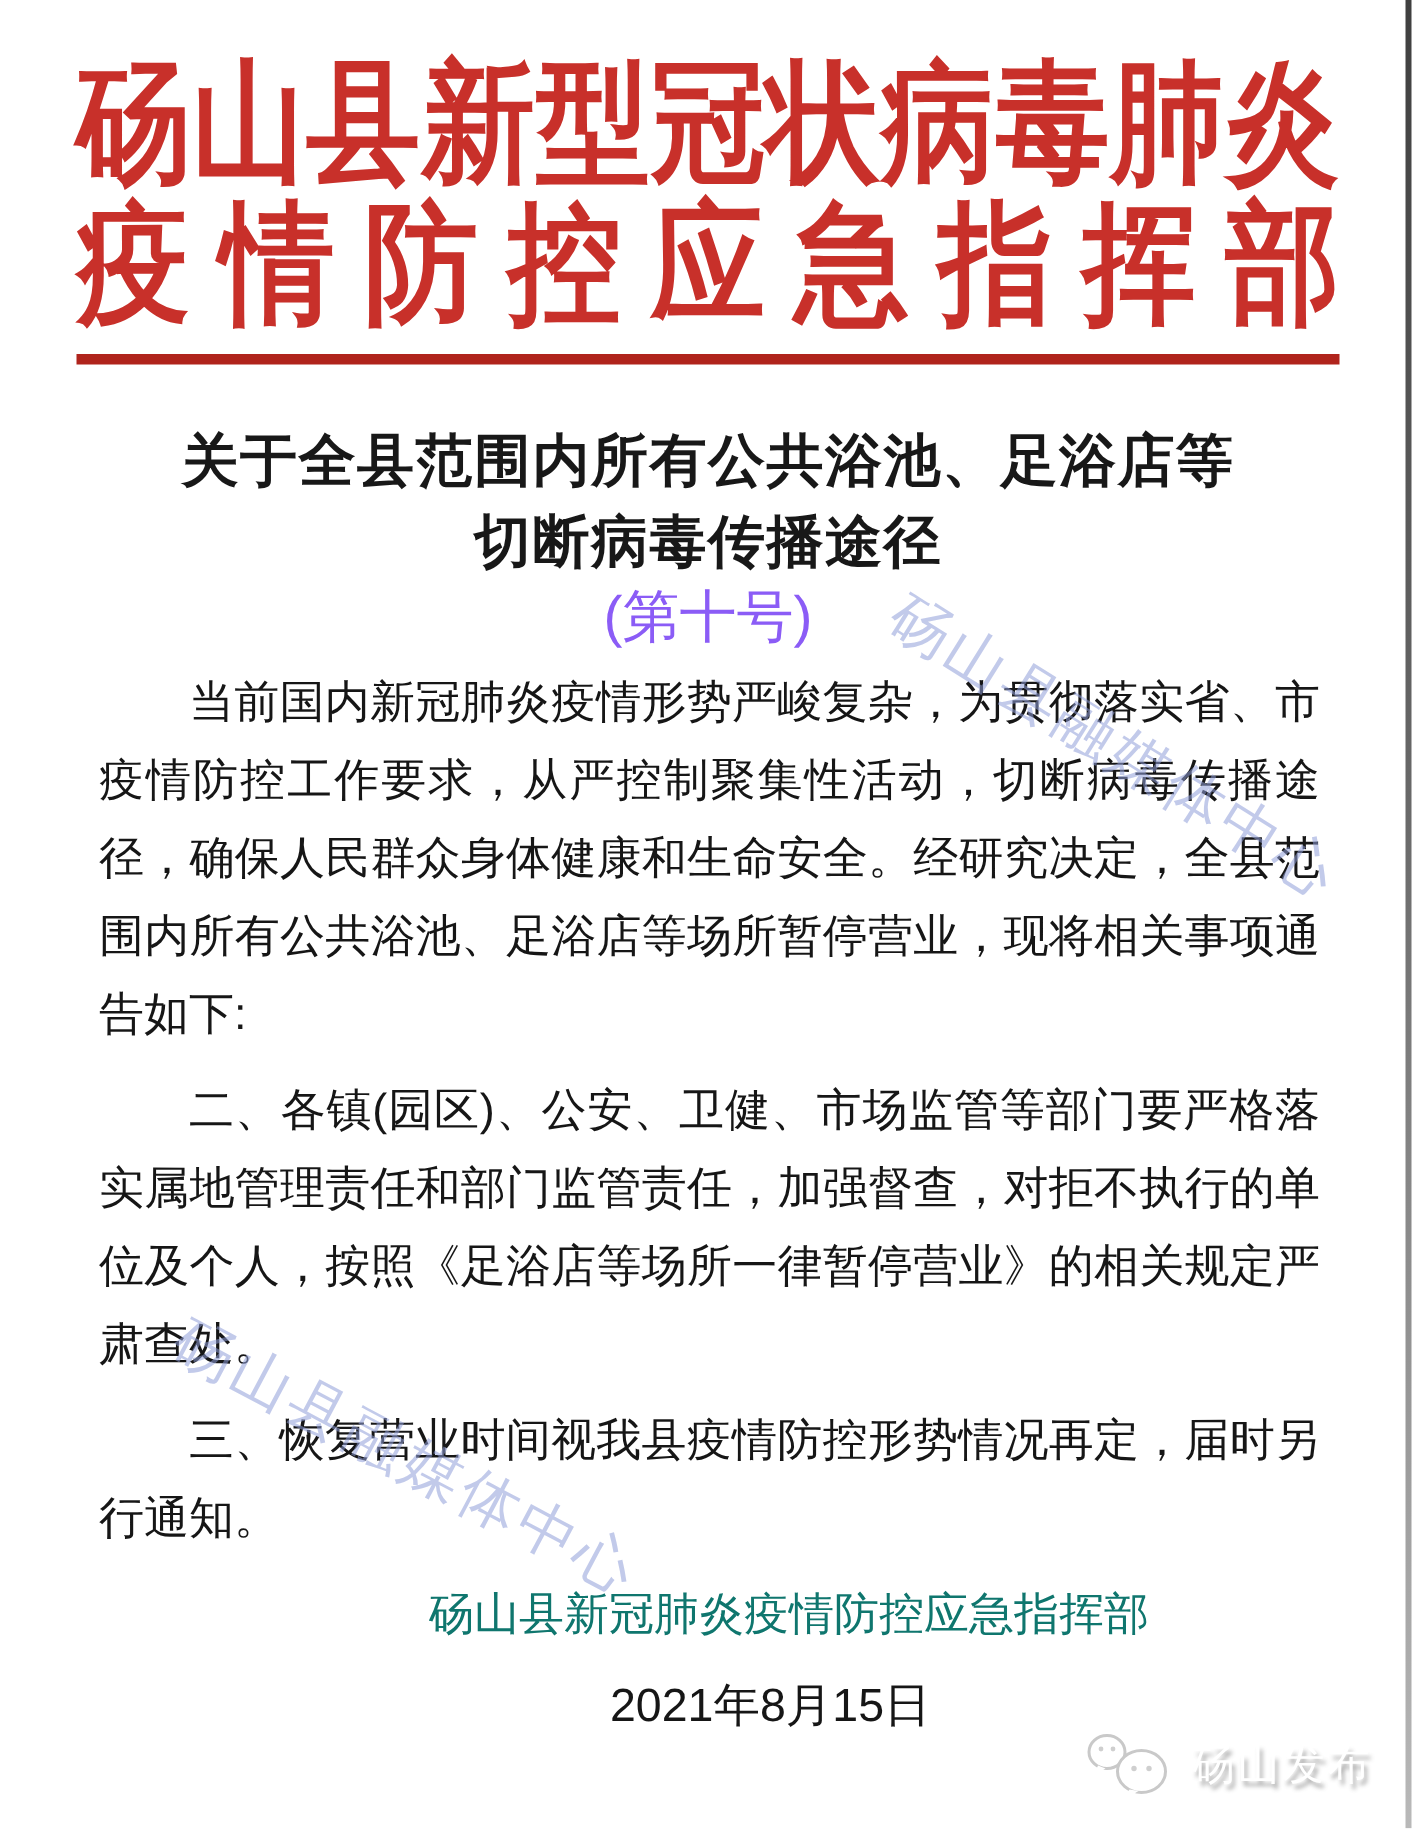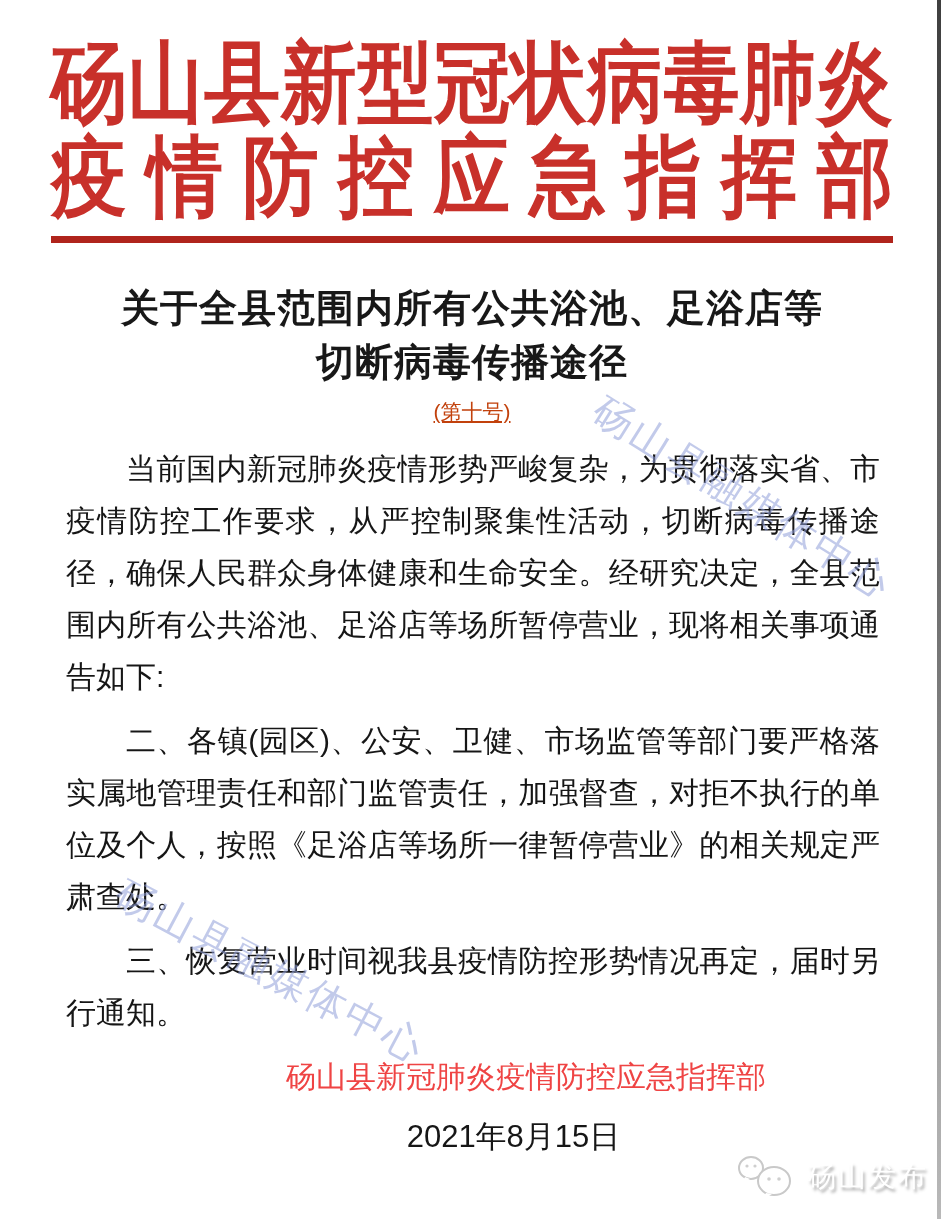--- a/index.html
+++ b/index.html
@@ -39,25 +39,24 @@
     text-align: center;
     font-size: 38px;
     line-height: 54px;
     font-weight: 700;
     color: #181818;
     letter-spacing: 1px;
   }
   .notice-number {
     margin-top: 4px;
     text-align: center;
-    font-size: 21px;
+    font-size: 38px;
     line-height: 38px;
     font-weight: 400;
-    color: #c2410c;
-    text-decoration: underline;
+    color: #8b5cf6;
   }
 
   
   .doc-body {
     margin: 0 52px 0 54px;
     width: 838px;
     font-size: 30px;
     line-height: 52px;
     color: var(--ink, #161616);
     text-align: justify;
@@ -65,21 +64,21 @@
   }
   .doc-body p { margin: 12px; text-indent: 2em; }
 
   
   .sign-line {
     margin-top: 0;
     padding-left: 108px;
     text-align: center;
     font-size: 30px;
     line-height: 52px;
-    color: #ef4444;
+    color: #0f766e;
   }
   .date-line {
     margin-top: 8px;
     padding-left: 83px;
     text-align: center;
     font-size: 31px;
     line-height: 52px;
     color: #161616;
   }
 
@@ -92,21 +91,21 @@
     color: var(--wm-color, rgba(143,158,216,0.55));
     pointer-events: none;
     transform-origin: left top;
   }
   .wm-1 { left: 612px; top: 383px; transform: rotate(32deg); }
   .wm-2 { left: 132px; top: 866px; transform: rotate(28deg); }
 
   
   .brand {
     position: absolute;
-    right: 16px;
+    right: 29px;
     bottom: 18px;
     display: flex;
     align-items: center;
     gap: 10px;
   }
   .brand-icon { display: block; }
   .brand-text {
     font-size: 28px;
     letter-spacing: 2px;
     color: #ffffff;

